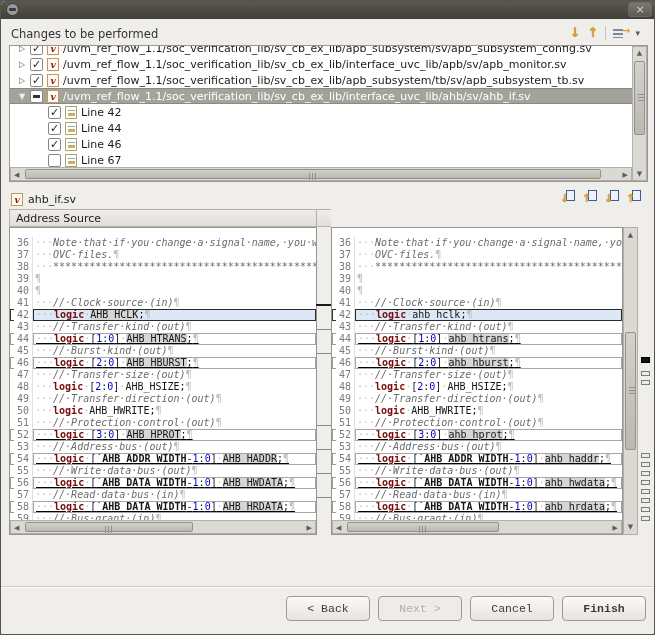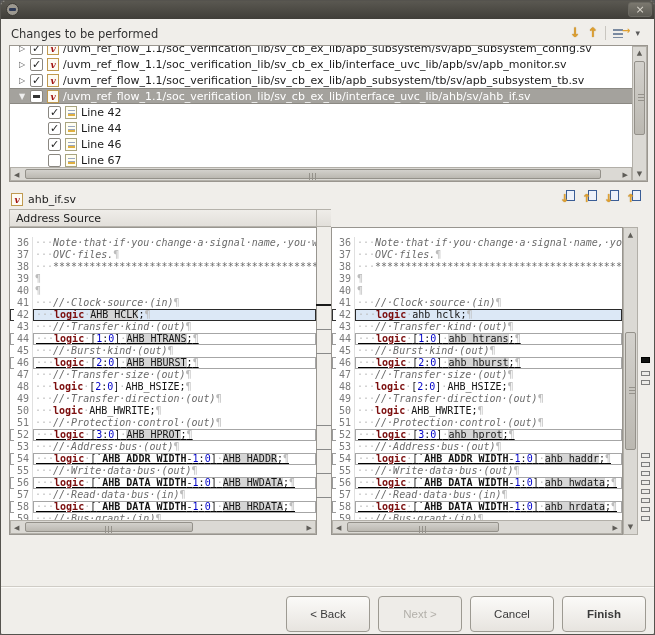--- a/index.html
+++ b/index.html
@@ -92,21 +92,21 @@
   .conn{position:absolute;left:-1px;width:16px;border-top:1px solid #8a8a8a;}
   .conn.sel{border-top:2px solid #1a1a1a;}
   .pane-hscroll{left:0;bottom:0;width:100%;height:14px;}
   .cmp-vscroll{left:622px;top:0;width:15px;height:308px;}
   .ruler{position:absolute;left:639px;top:0;width:12px;height:308px;}
   .rmark{position:absolute;left:1px;width:9px;height:5px;border:1px solid #7d7d7d;background:#ecebe8;}
   .rmark.cur{background:#111;border-color:#000;height:6px;}
   
   .sep{position:absolute;left:0;top:585px;width:655px;height:2px;border-top:1px solid #cfccc6;border-bottom:1px solid #fbfaf8;}
   .btnbar{position:absolute;right:8px;top:595px;display:flex;gap:8px;}
-  .btn{min-width:84px;height:36px;font-family:Liberation Sans, sans-serif;font-size:11.5px;color:#3a3a3a;
+  .btn{min-width:84px;height:25px;font-family:Liberation Mono, monospace;font-size:11.5px;color:#3a3a3a;
     background:linear-gradient(#fbfaf8,#e7e4df);border:1px solid #9d9a92;border-radius:4px;}
   .btn.disabled{color:#b3b0aa;background:#eeece8;}
   .btn.finish{font-weight:bold;}
 </style>
 </head>
 <body>
 
 <div class="window">
 
   <div class="titlebar">

